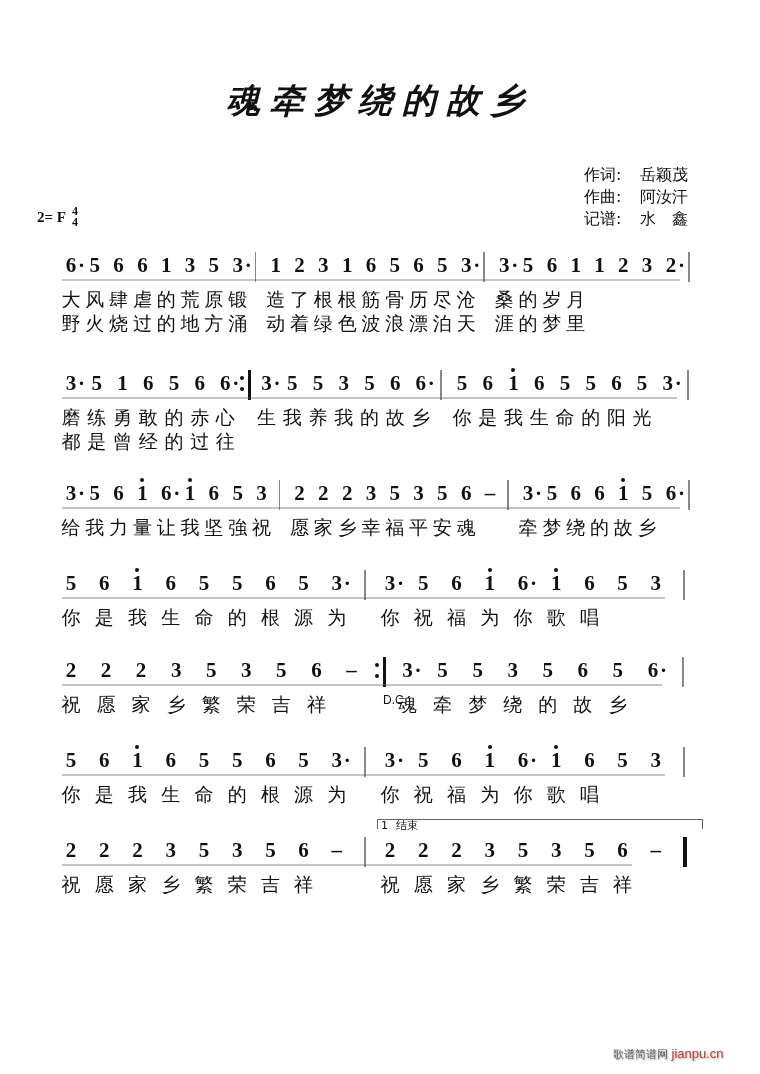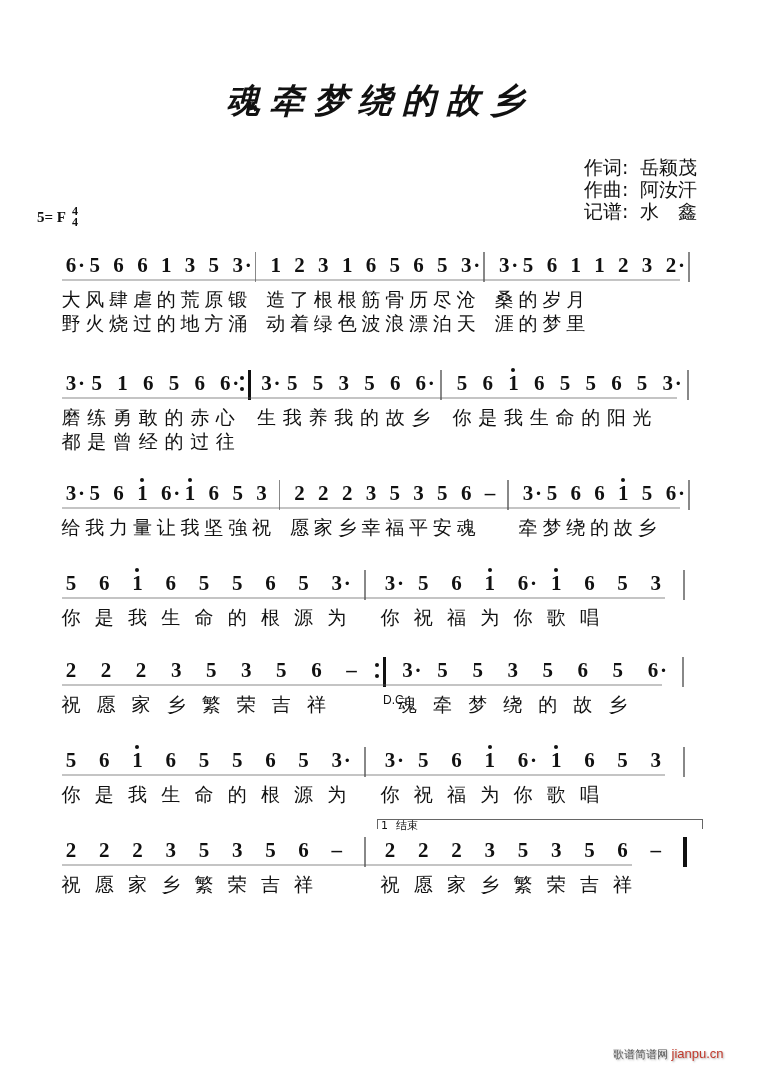--- a/index.html
+++ b/index.html
@@ -5,21 +5,21 @@
   * { box-sizing: border-box; margin: 0; padding: 0; }
   html, body { width: 760px; height: 1074px; background: #ffffff; overflow: hidden; }
   body { position: relative; font-family: "DejaVu Sans", sans-serif; color: #111; }
 
   .title {
     position: absolute; left: 0; top: 78px; width: 760px; text-align: center;
     font-family: "DejaVu Serif", serif; font-size: 34px; font-weight: bold;
     letter-spacing: 10px; font-style: italic; color: #111;
   }
   .credits {
-    position: absolute; left: 584px; top: 156px; font-size: 19px; line-height: 22px;
+    position: absolute; left: 584px; top: 164px; font-size: 16px; line-height: 22px;
     font-family: "DejaVu Sans", sans-serif; color: #111;
   }
   .credits .row { display: flex; white-space: nowrap; }
   .credits .lbl { width: 56px; }
   .key {
     position: absolute; left: 37px; top: 206px; display: flex; align-items: center;
     font-family: "Liberation Serif", serif; font-weight: bold; font-size: 15px;
   }
   .timesig { display: inline-flex; flex-direction: column; align-items: center; margin-left: 6px;
     font-size: 12px; line-height: 11px; }
@@ -68,21 +68,21 @@
       <span class="lbl">作曲:</span>
       <span>阿汝汗</span>
     </div>
   <div class="row">
       <span class="lbl">记谱:</span>
       <span>水　鑫</span>
     </div>
 </div>
 
 <div class="key">
-  <span>5= F</span>
+  <span>2= F</span>
   <span class="timesig">
     <span>4</span>
     <span>4</span>
   </span>
 </div>
 
 <div id="score">
     <div class="system" style="top: 250px;">
       <div class="note" style="left: 62px;"><span>6</span></div>
       <div class="aug" style="left: 78px;">·</div>

